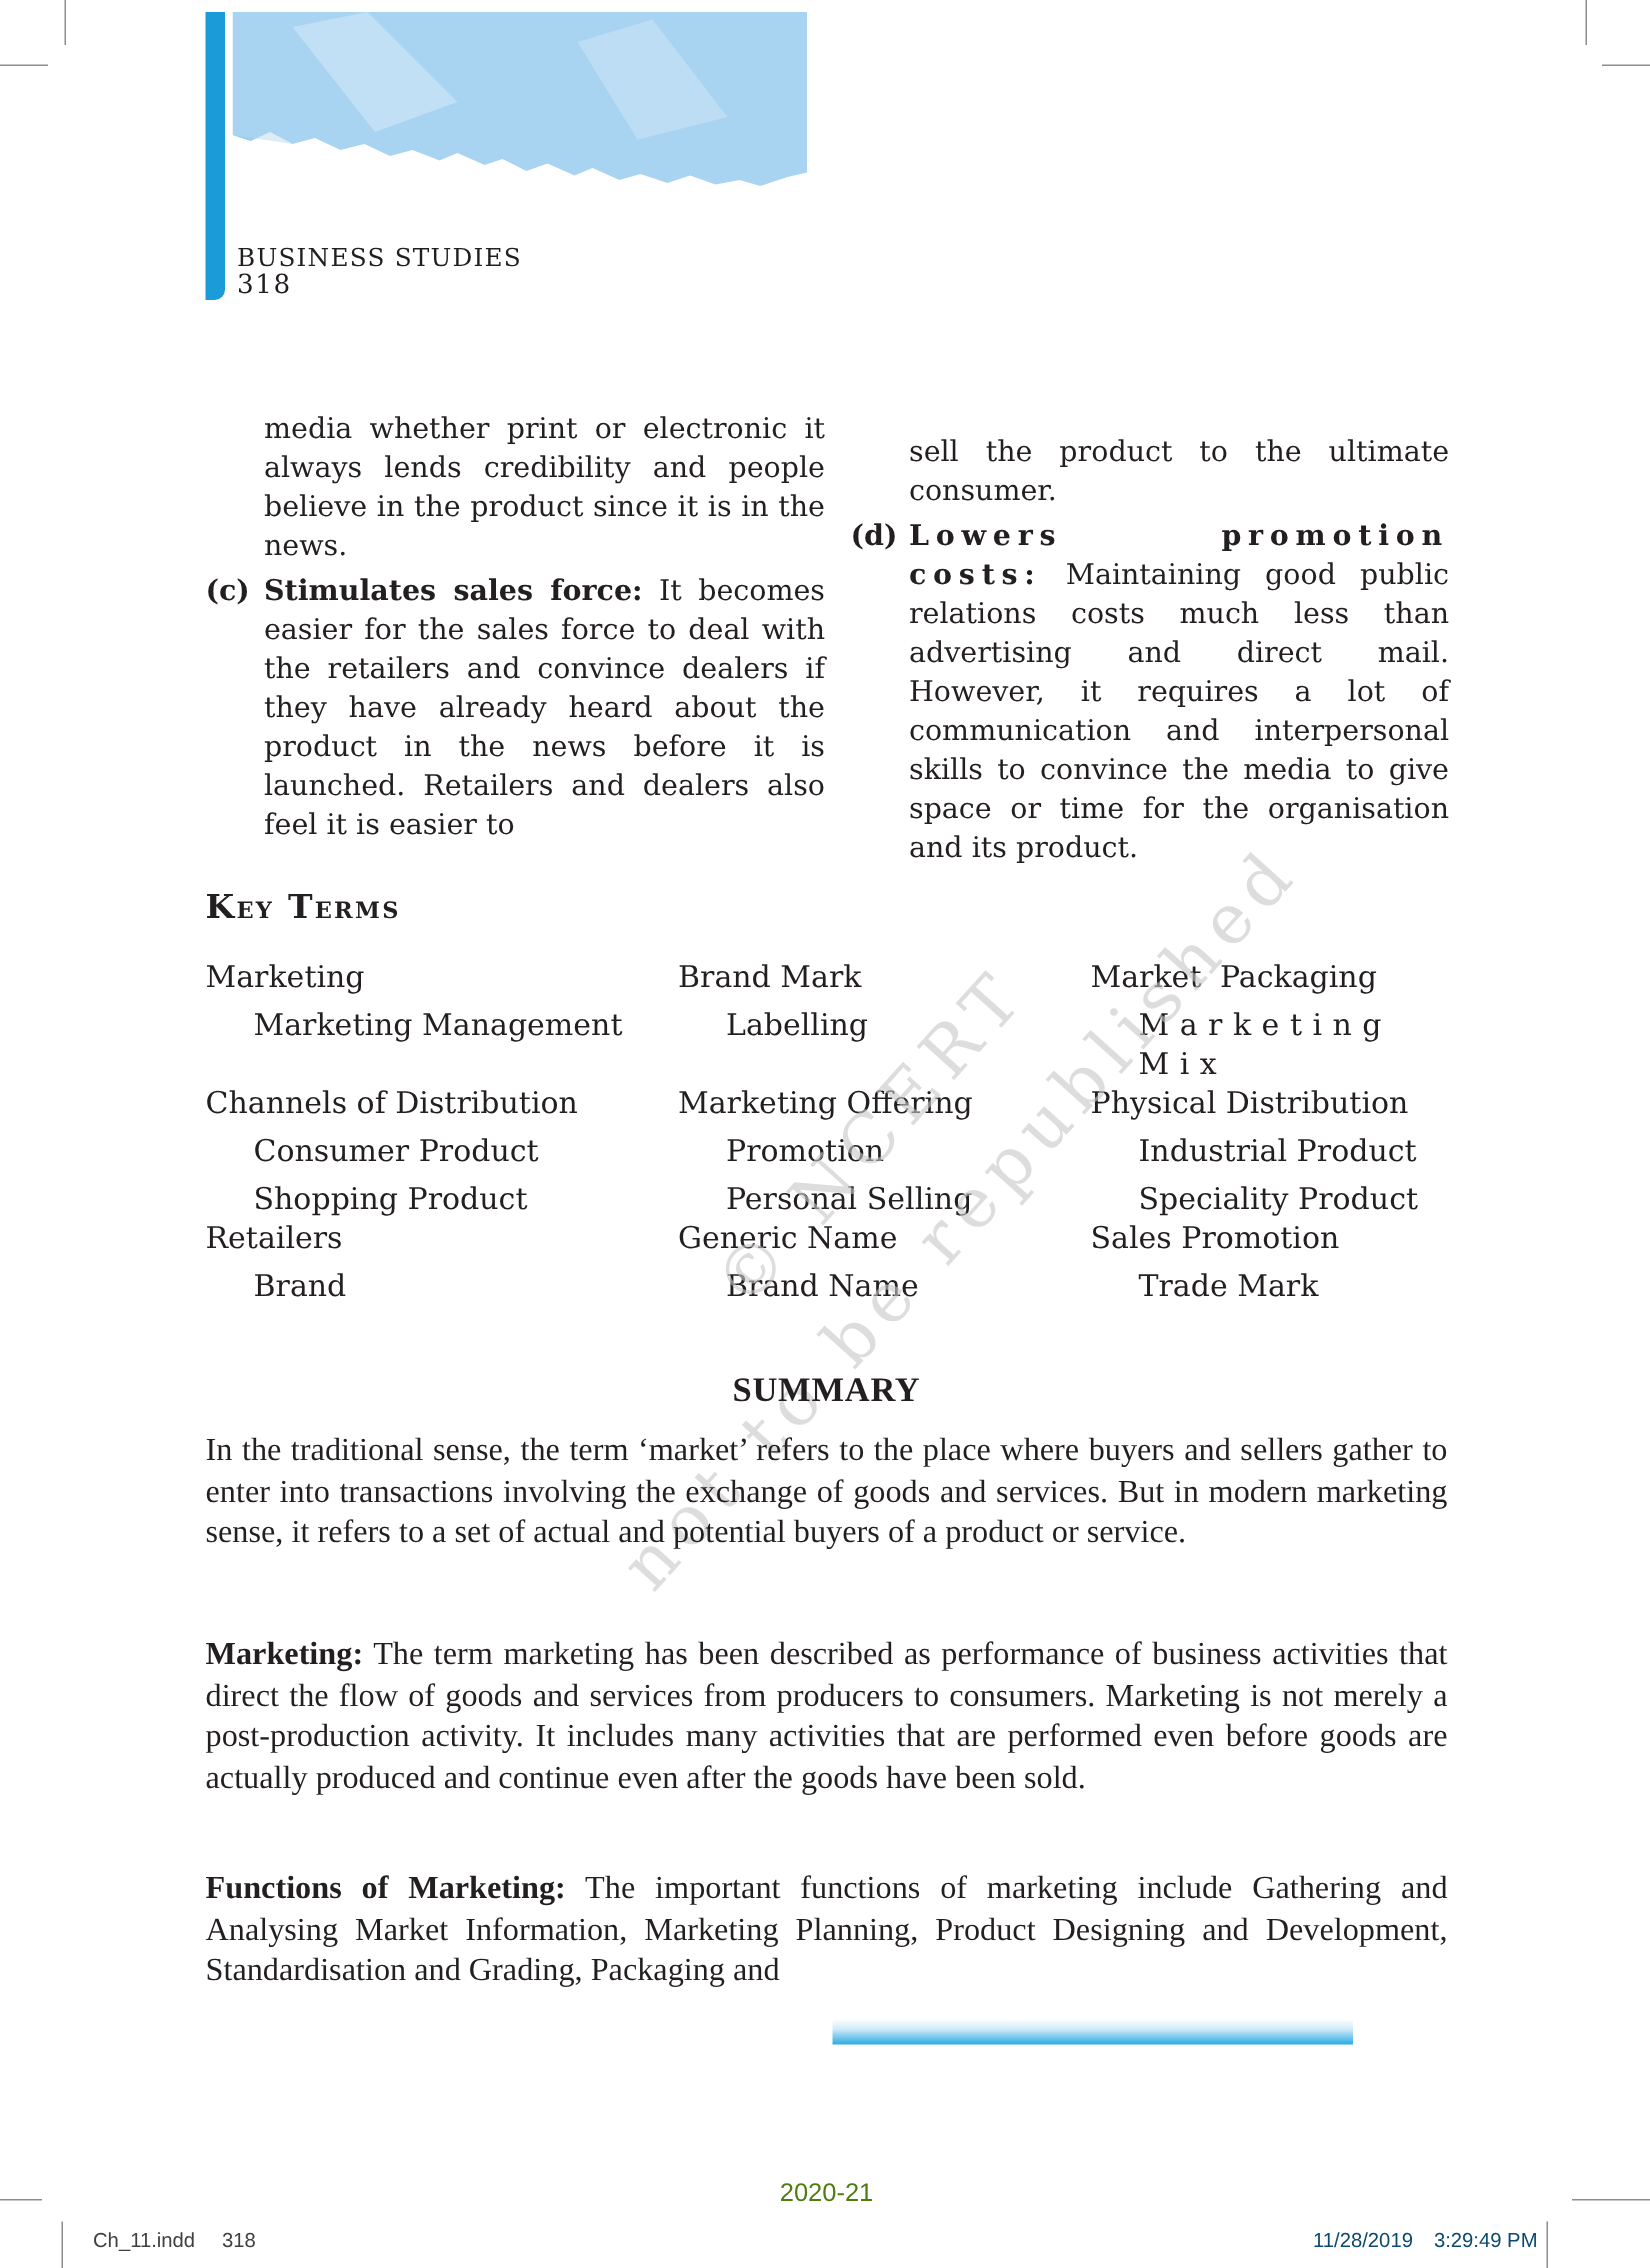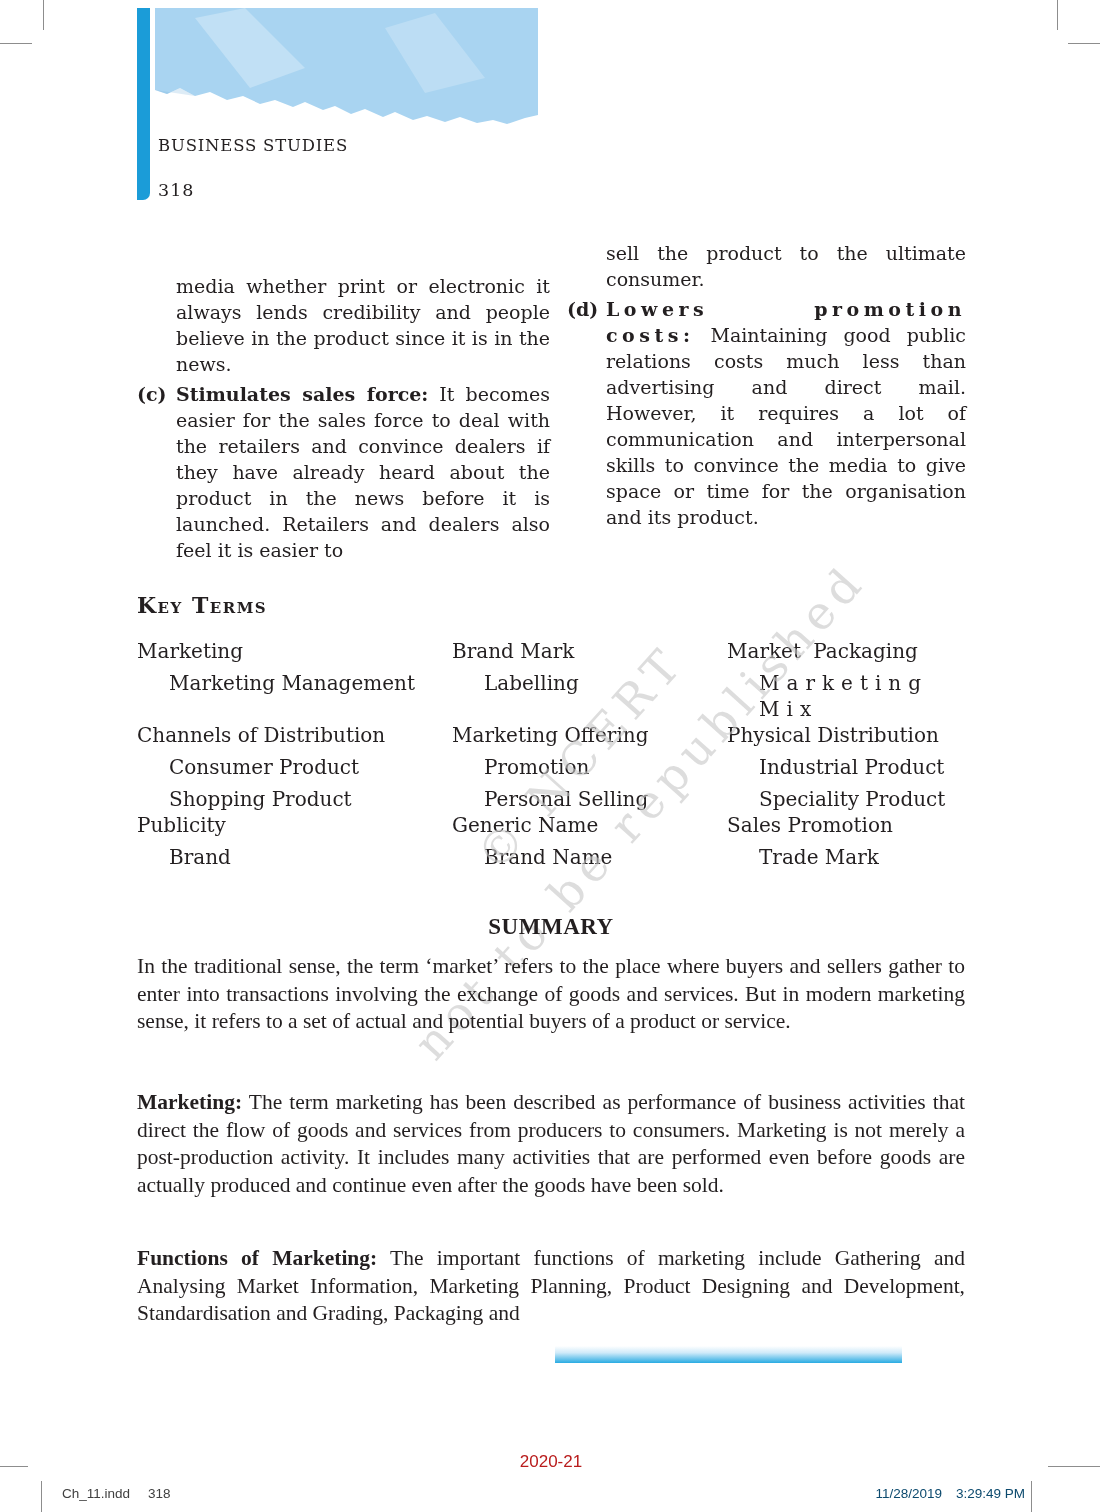--- a/index.html
+++ b/index.html
@@ -6,28 +6,28 @@
   .page{position:relative;width:1100px;height:1512px;background:#ffffff;
         font-family:"DejaVu Serif",serif;color:#231f20;overflow:hidden;}
 
   
   .crop{position:absolute;background:#8d8d8d;}
 
   
   .accent-bar{position:absolute;left:137px;top:8px;width:13px;height:192px;
               background:#1b9cd8;border-radius:0 0 7px 0;}
   .torn{position:absolute;left:155px;top:8px;width:383px;height:132px;}
-  .masthead-title{position:absolute;left:158px;top:136px;font-size:16.5px;letter-spacing:0.8px;}
+  .masthead-title{position:absolute;left:158px;top:162px;font-size:16.5px;letter-spacing:0.8px;}
   .masthead-page{position:absolute;left:158px;top:180px;font-size:17.5px;letter-spacing:1px;}
 
   
   .col{position:absolute;top:240px;font-size:19px;line-height:26px;text-align:justify;
        hyphens:none;}
   .col-left{left:137px;width:413px;margin-top:33px;}
-  .col-right{left:567px;width:399px;}
+  .col-right{left:567px;width:399px;margin-top:48px;}
   .cont{padding-left:39px;margin:0;}
   .list-item{position:relative;padding-left:39px;margin-top:4px;}
   .list-label{position:absolute;left:0;top:0;font-weight:bold;}
   .item-title{font-weight:bold;}
   .spread{letter-spacing:4.5px;word-spacing:10px;}
 
   
   .kt-heading{position:absolute;left:137px;top:592px;font-size:22px;font-weight:bold;
               font-variant:small-caps;letter-spacing:1.5px;}
   .kt-grid{position:absolute;left:137px;top:638px;width:828px;font-size:20px;}
@@ -52,21 +52,21 @@
             font-size:21.5px;line-height:27.5px;text-align:justify;margin:0;hyphens:none;}
   .sum-p1{top:953px;}
   .sum-p2{top:1089px;}
   .sum-p3{top:1245px;}
   .sum-title{font-weight:bold;}
 
   
   .grad-bar{position:absolute;left:555px;top:1346px;width:347px;height:17px;
             background:linear-gradient(180deg,#ffffff 0%,#cfeaf9 40%,#29abe2 100%);}
   .year{position:absolute;left:137px;top:1452px;width:828px;text-align:center;
-        font-family:"Liberation Sans",sans-serif;font-size:17px;color:#b91c1c;}
+        font-family:"Liberation Sans",sans-serif;font-size:17px;color:#4d7c0f;}
   .footer-left{position:absolute;left:62px;top:1486px;font-family:Liberation Sans, sans-serif;
                font-size:13.5px;color:#404040;}
   .footer-left .fp{margin-left:18px;}
   .footer-right{position:absolute;left:0;top:1486px;width:1025px;text-align:right;
                 font-family:"Liberation Sans",sans-serif;font-size:13.5px;color:#0c4a6e;}
   .footer-right .ft{margin-left:14px;}
 </style>
 </head>
 <body>
 
@@ -130,21 +130,21 @@
       <div class="kt-cell">Consumer Product</div>
       <div class="kt-cell">Promotion</div>
       <div class="kt-cell">Industrial Product</div>
     </div>
     <div class="kt-row kt-row-gap">
       <div class="kt-cell">Shopping Product</div>
       <div class="kt-cell">Personal Selling</div>
       <div class="kt-cell">Speciality Product</div>
     </div>
     <div class="kt-row">
-      <div class="kt-cell">Publicity</div>
+      <div class="kt-cell">Retailers</div>
       <div class="kt-cell">Generic Name</div>
       <div class="kt-cell">Sales Promotion</div>
     </div>
     <div class="kt-row kt-row-gap">
       <div class="kt-cell">Brand</div>
       <div class="kt-cell">Brand Name</div>
       <div class="kt-cell">Trade Mark</div>
     </div>
   </div>
 

